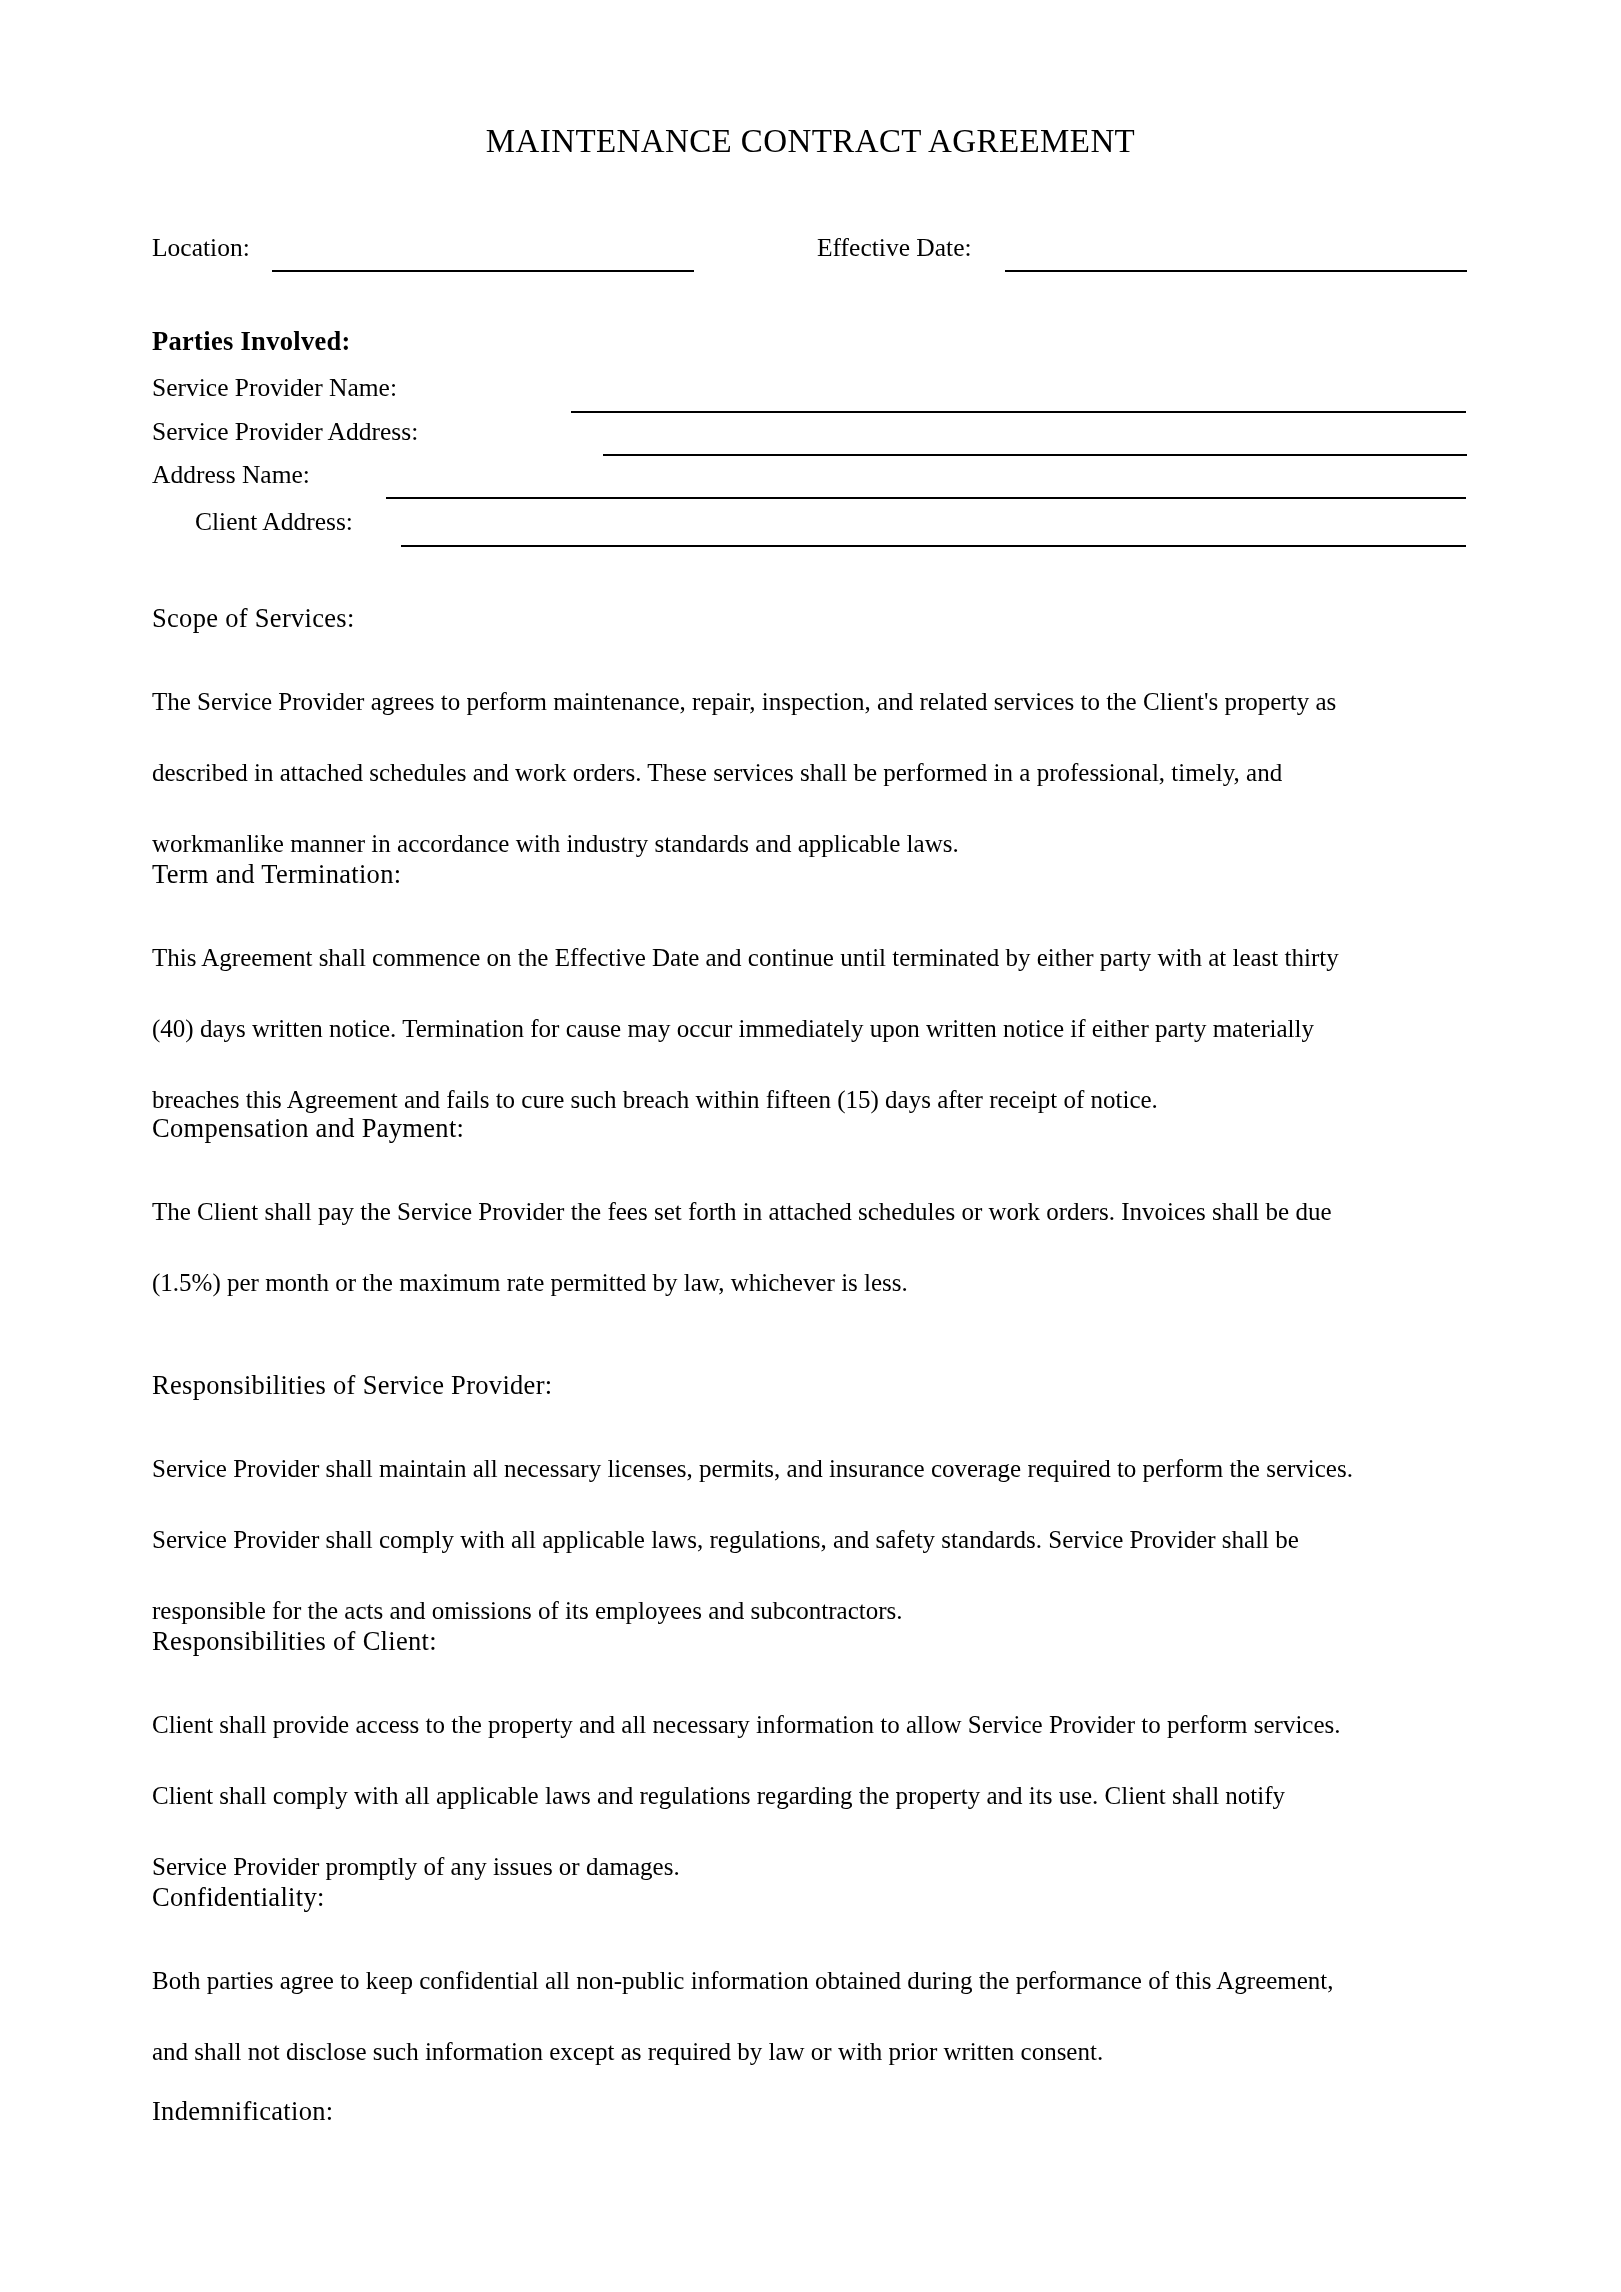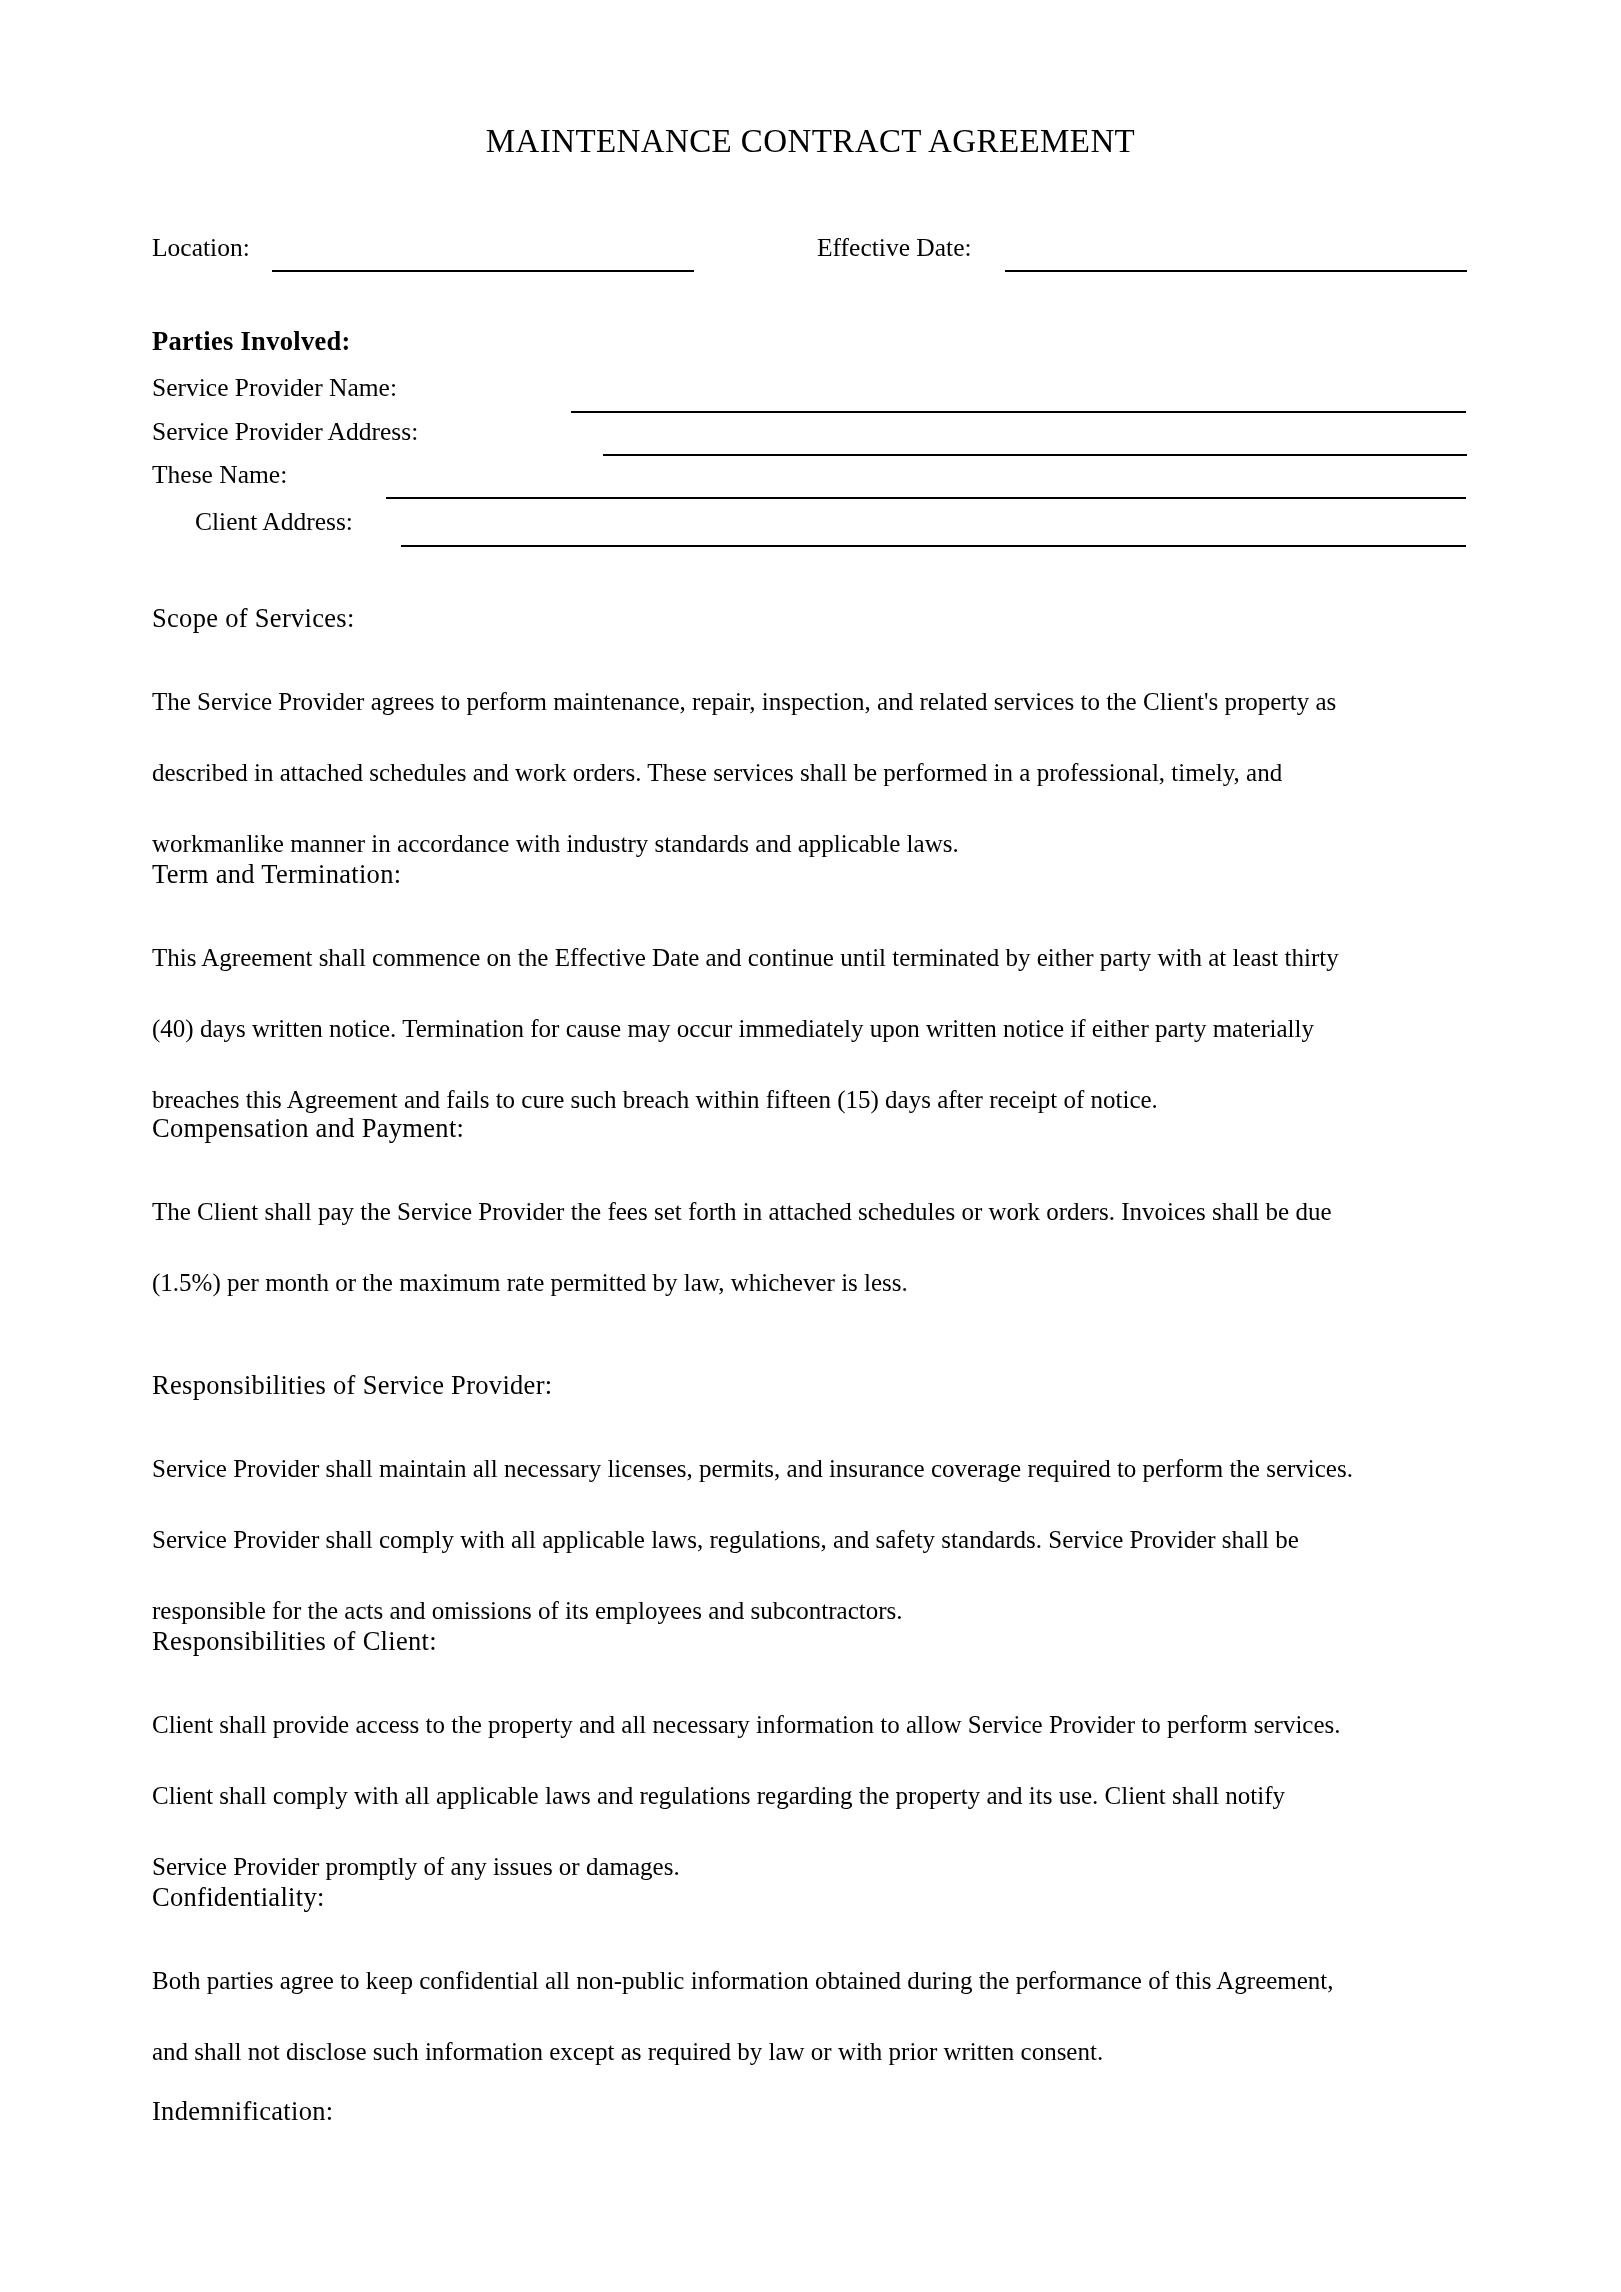--- a/index.html
+++ b/index.html
@@ -72,21 +72,21 @@
   <div class="rule" style="left:1005px; top:270px; width:462px;"></div>
 
   <div class="section-heading" style="top:326px;font-weight:bold;">Parties Involved:</div>
 
   <div class="field-label" style="left:152px; top:373px;text-align:right;">Service Provider Name:</div>
   <div class="rule" style="left:571px; top:411px; width:895px;"></div>
 
   <div class="field-label" style="left:152px; top:417px;">Service Provider Address:</div>
   <div class="rule" style="left:603px; top:454px; width:864px;"></div>
 
-  <div class="field-label" style="left:152px; top:460px;">These Name:</div>
+  <div class="field-label" style="left:152px; top:460px;">Address Name:</div>
   <div class="rule" style="left:386px; top:497px; width:1080px;"></div>
 
   <div class="field-label" style="left:152px; top:507px;margin-left:43px;">Client Address:</div>
   <div class="rule" style="left:401px; top:545px; width:1065px;"></div>
 
   <div class="section-heading" style="top:603px;">Scope of Services:</div>
   <div class="para" style="top:652px;">
     <span class="ln">The Service Provider agrees to perform maintenance, repair, inspection, and related services to the Client's property as</span>
     <span class="ln">described in attached schedules and work orders. These services shall be performed in a professional, timely, and</span>
     <span class="ln">workmanlike manner in accordance with industry standards and applicable laws.</span>

